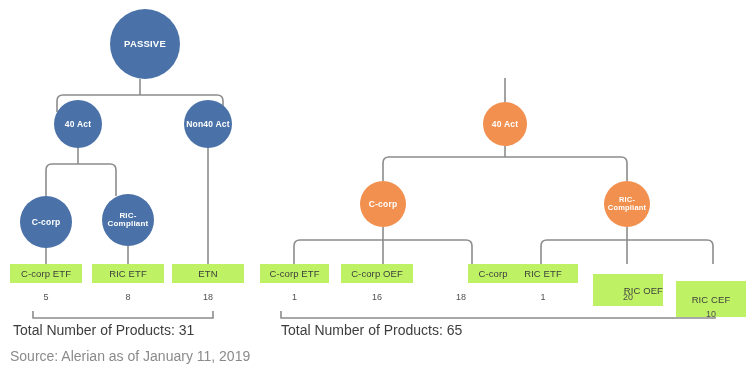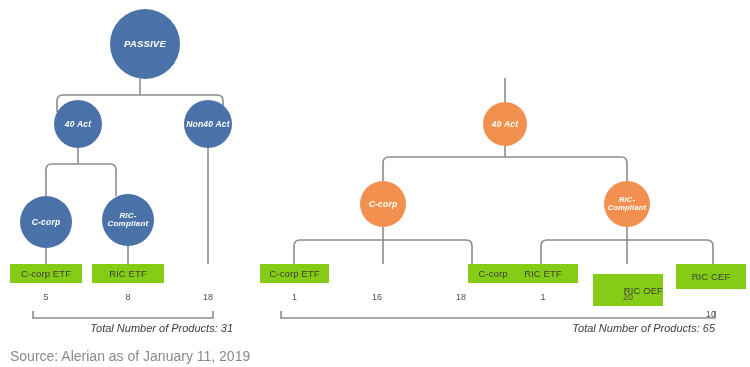--- a/index.html
+++ b/index.html
@@ -10,36 +10,35 @@
   }
   #diagram-root{position:absolute;inset:0;}
   svg.connectors{position:absolute;left:0;top:0;width:750px;height:367px;pointer-events:none;}
 
   .node-circle{
     position:absolute;border-radius:50%;
     display:flex;align-items:center;justify-content:center;
     text-align:center;color:#ffffff;font-weight:bold;
     line-height:1.05;letter-spacing:.2px;
     box-sizing:border-box;
-    font-style:italic;
   }
   .node-circle.passive{background:#4a72a8;}
   .node-circle.active{background:#f2904f;}
 
   .leaf-box{
-    position:absolute;background:#84cc16;
+    position:absolute;background:#bef264;
     display:flex;align-items:center;justify-content:center;
     color:#3d3d3d;font-size:9.5px;letter-spacing:.1px;
     box-sizing:border-box;
   }
   .leaf-count{
     position:absolute;text-align:center;color:#4f4f4f;font-size:9px;
   }
   .total-label{
-    position:absolute;text-align:right;color:#3d3d3d;font-size:11px;font-style:italic;
+    position:absolute;text-align:left;color:#3d3d3d;font-size:14px;
   }
   .source-note{
     position:absolute;left:10px;top:348px;color:#8a8a8a;font-size:14px;
   }
 </style>
 </head>
 <body>
 
 <div id="diagram-root">
 
@@ -98,20 +97,23 @@
     <span>RIC-</span>
     <span>Compliant</span>
   </div>
 
   <div class="leaf-box" style="left:10px;top:264px;width:72px;height:19px;">
     <span>C-corp ETF</span>
   </div>
   <div class="leaf-box" style="left:92px;top:264px;width:72px;height:19px;">
     <span>RIC ETF</span>
   </div>
+  <div class="leaf-box" style="left:172px;top:264px;width:72px;height:19px;">
+    <span>ETN</span>
+  </div>
 
   <div class="leaf-count" style="left:10px;top:292px;width:72px;">
     <span>5</span>
   </div>
   <div class="leaf-count" style="left:92px;top:292px;width:72px;">
     <span>8</span>
   </div>
   <div class="leaf-count" style="left:172px;top:292px;width:72px;">
     <span>18</span>
   </div>
@@ -130,30 +132,33 @@
   </div>
 
   <div class="node-circle active" style="left:604px;top:181px;width:46px;height:46px;font-size:7.5px;flex-direction:column;">
     <span>RIC-</span>
     <span>Compliant</span>
   </div>
 
   <div class="leaf-box" style="left:260px;top:264px;width:69px;height:19px;">
     <span>C-corp ETF</span>
   </div>
+  <div class="leaf-box" style="left:341px;top:264px;width:72px;height:19px;">
+    <span>C-corp OEF</span>
+  </div>
   <div class="leaf-box" style="left:425px;top:264px;width:72px;height:19px;margin-left:43px;">
     <span>C-corp CEF</span>
   </div>
   <div class="leaf-box" style="left:508px;top:264px;width:70px;height:19px;">
     <span>RIC ETF</span>
   </div>
   <div class="leaf-box" style="left:593px;top:274px;width:70px;height:32px;justify-content:flex-end;">
     <span>RIC OEF</span>
   </div>
-  <div class="leaf-box" style="left:676px;top:264px;width:70px;height:25px;">
+  <div class="leaf-box" style="left:676px;top:281px;width:70px;height:36px;">
     <span>RIC CEF</span>
   </div>
 
   <div class="leaf-count" style="left:260px;top:292px;width:69px;">
     <span>1</span>
   </div>
   <div class="leaf-count" style="left:341px;top:292px;width:72px;">
     <span>16</span>
   </div>
   <div class="leaf-count" style="left:425px;top:292px;width:72px;">

